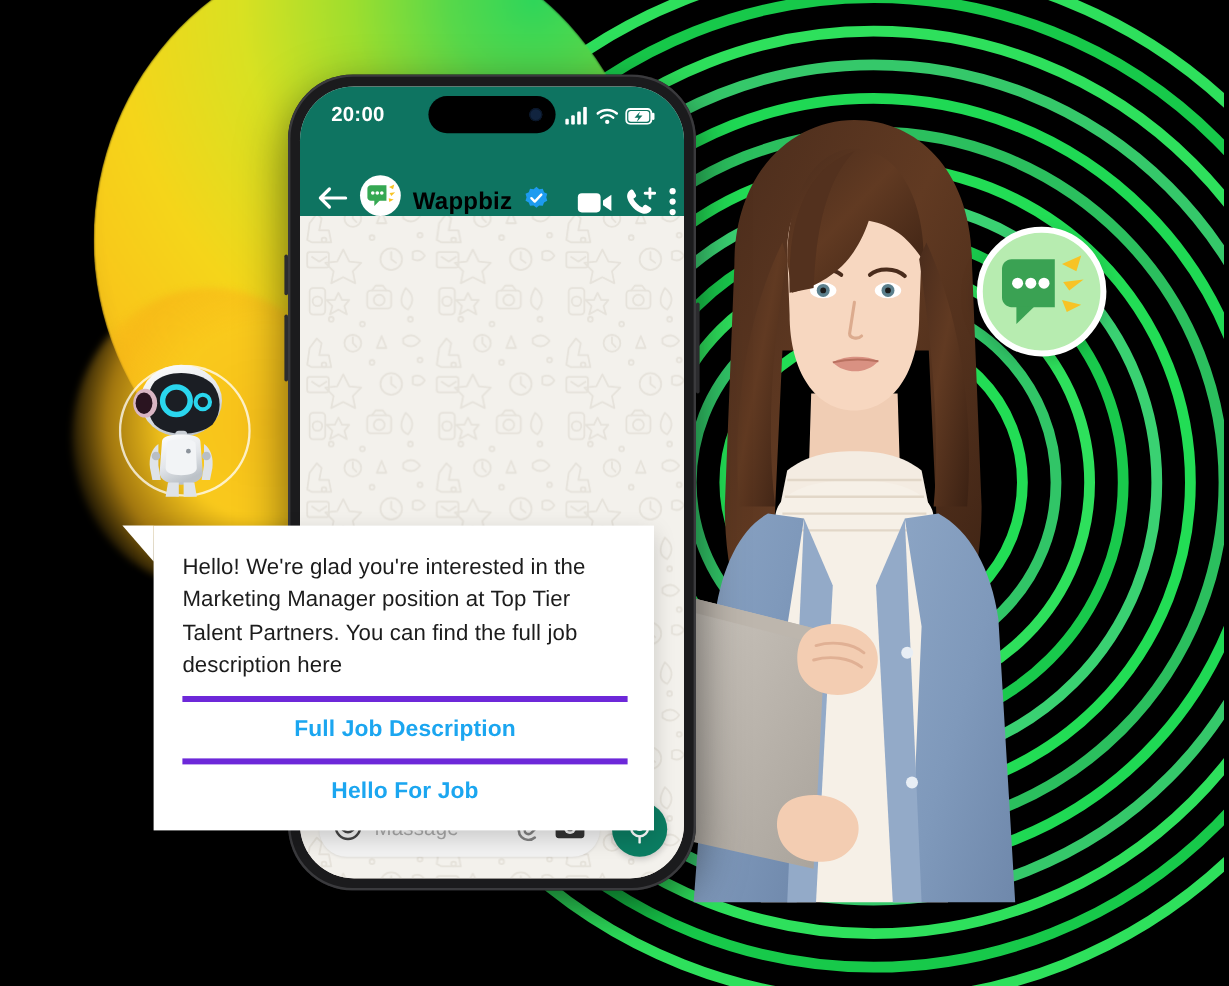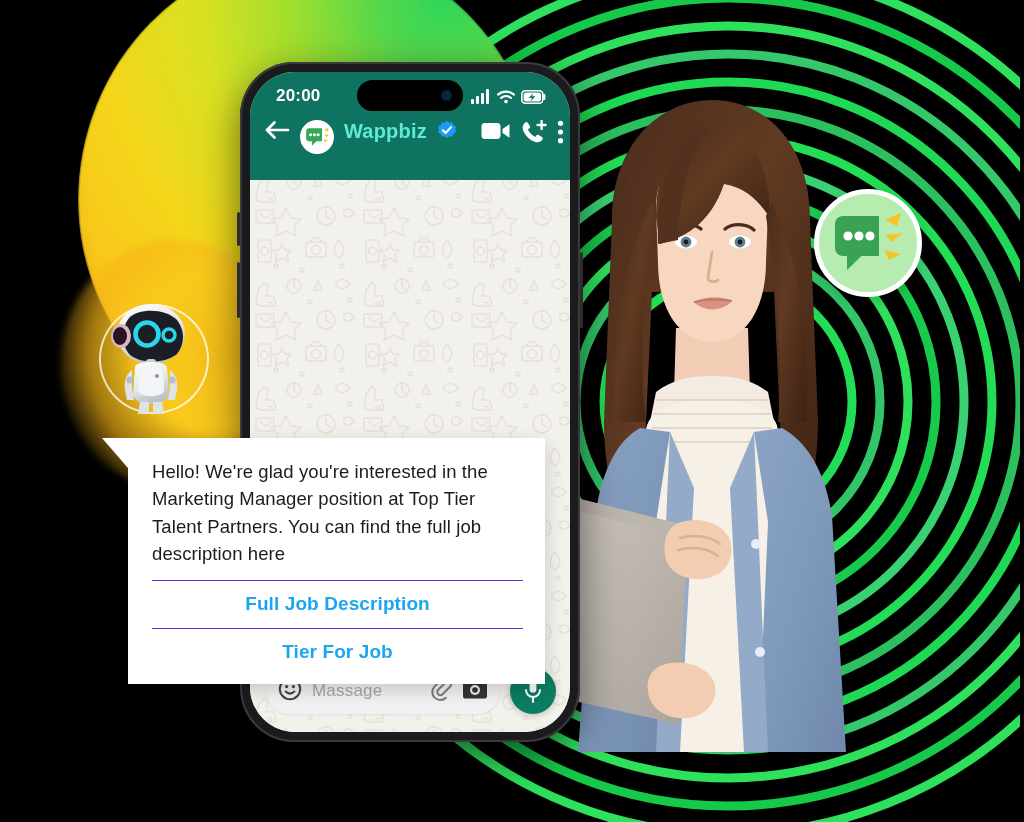--- a/index.html
+++ b/index.html
@@ -115,24 +115,24 @@
     display: flex; align-items: center; justify-content: flex-end;
     padding-right: 11px;
   }
   .lens { width: 11px; height: 11px; border-radius: 50%; background: #11243f; box-shadow: 0 0 0 1px #0a1629 inset; }
 
   
   .chat-header {
     height: 60px;
     background: #0e7461;
     display: flex;
-    align-items: flex-start;
+    align-items: flex-end;
     gap: 10px;
     padding: 0 16px 0 14px;
-    color: #5eead4;
+    color: #000000;
   }
   .back-arrow { flex: none; }
   .avatar-logo {
     flex: none;
     width: 34px; height: 34px;
     border-radius: 50%;
     background: #fff;
     display: flex; align-items: center; justify-content: center;
   }
   .contact-name {
@@ -237,21 +237,21 @@
     line-height: 1.48;
     letter-spacing: .1px;
   }
   .bubble-action {
     display: block;
     text-align: center;
     color: #1ba6f0;
     font-size: 19px;
     font-weight: bold;
     padding: 12px 0 13px;
-    border-top: 1px solid #6d28d9;
+    border-top: 5px solid #6d28d9;
     text-decoration: none;
     letter-spacing: .1px;
   }
   .bubble-action.first { margin-top: 12px; }
 
   
   .robot {
     position: absolute;
     left: 99px; top: 304px;
     width: 110px; height: 110px;
@@ -522,21 +522,21 @@
         </div>
       </div>
 
     </div>
   </div>
 
 
   <div class="bubble-in">
     <div class="msg-text">Hello! We're glad you're interested in the Marketing Manager position at Top Tier Talent Partners. You can find the full job description here</div>
     <a class="bubble-action first" href="#">Full Job Description</a>
-    <a class="bubble-action" href="#">Tier For Job</a>
+    <a class="bubble-action" href="#">Hello For Job</a>
   </div>
 
   <div class="robot">
     <svg viewBox="0 0 110 110" aria-hidden="true">
       <defs>
         <linearGradient id="rbody" x1="0" y1="0" x2="0.4" y2="1">
           <stop offset="0%" stop-color="#ffffff"></stop>
           <stop offset="60%" stop-color="#e3e6ea"></stop>
           <stop offset="100%" stop-color="#bcc2c8"></stop>
         </linearGradient>

